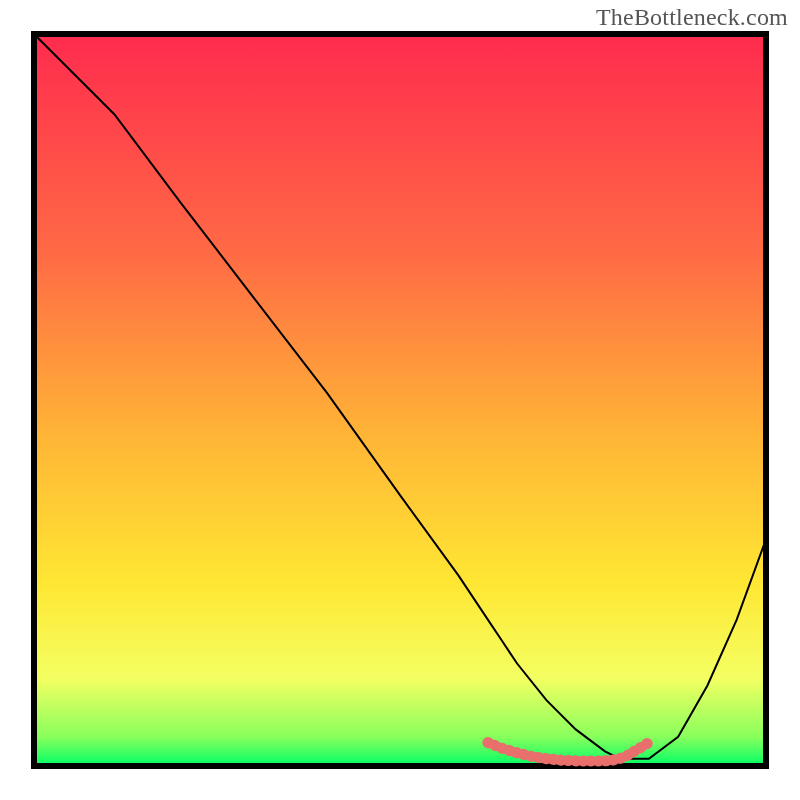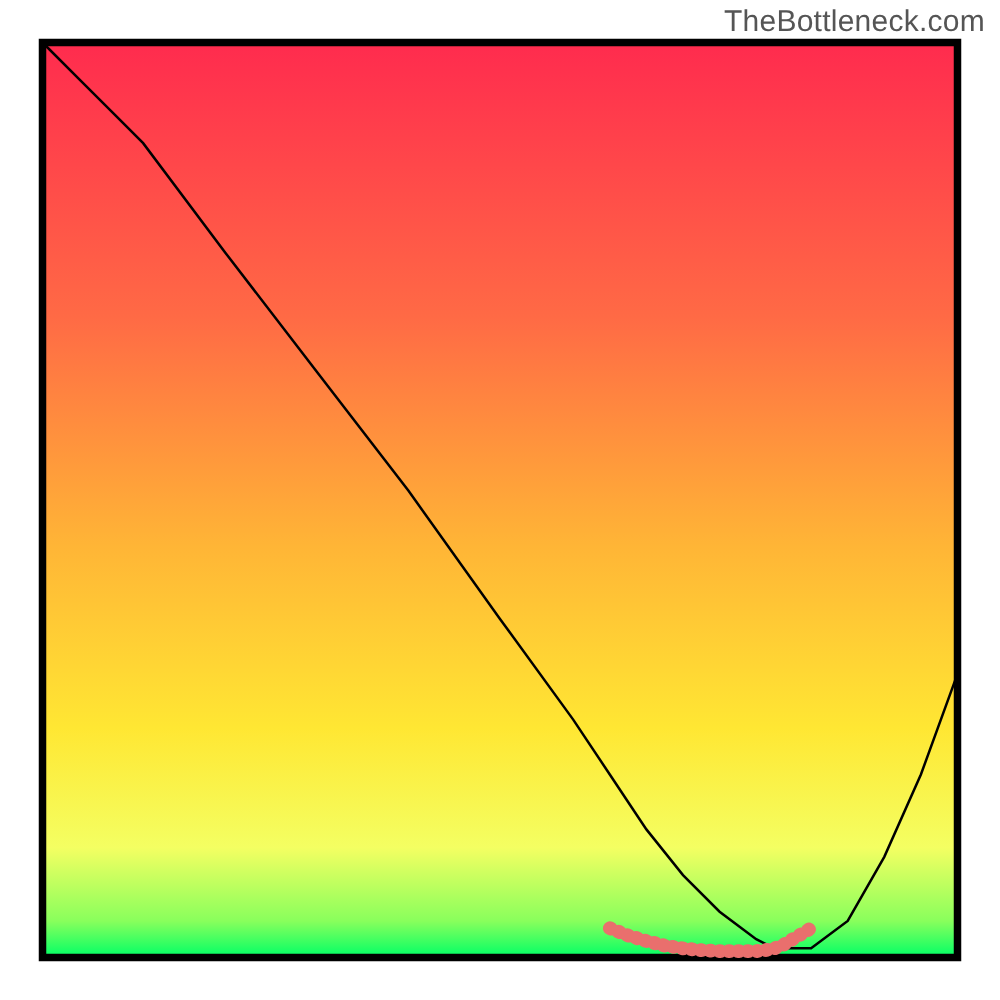--- a/index.html
+++ b/index.html
@@ -8,20 +8,21 @@
     width: 800px;
     height: 800px;
     overflow: hidden;
     background: #fff;
     font-family: Arial, Helvetica, sans-serif;
   }
   .frame {
     position: relative;
     width: 800px;
     height: 628px;
+    font-family: Liberation Serif, serif;
   }
   .watermark {
     position: absolute;
     top: 4px;
     right: 12px;
     color: #555;
     font-size: 24px;
     font-weight: 400;
     letter-spacing: 0.2px;
   }

